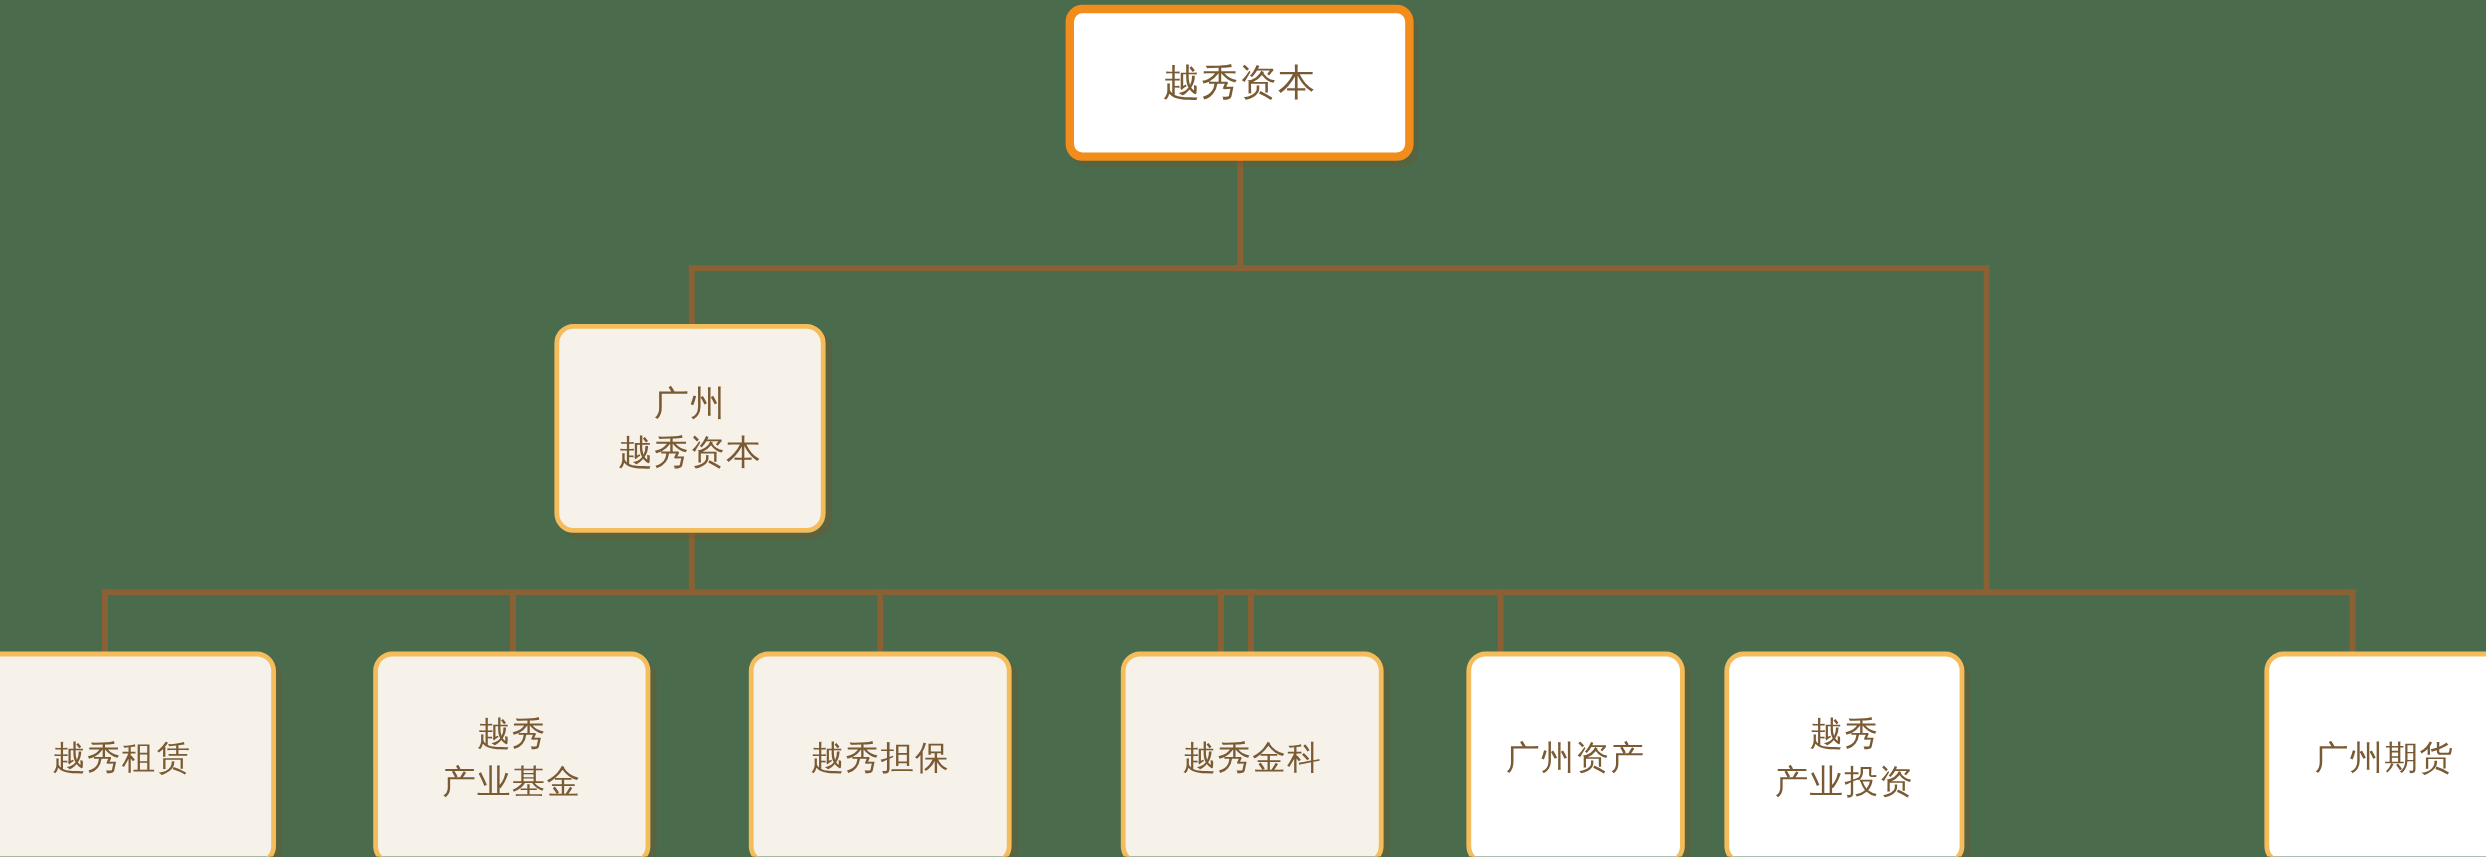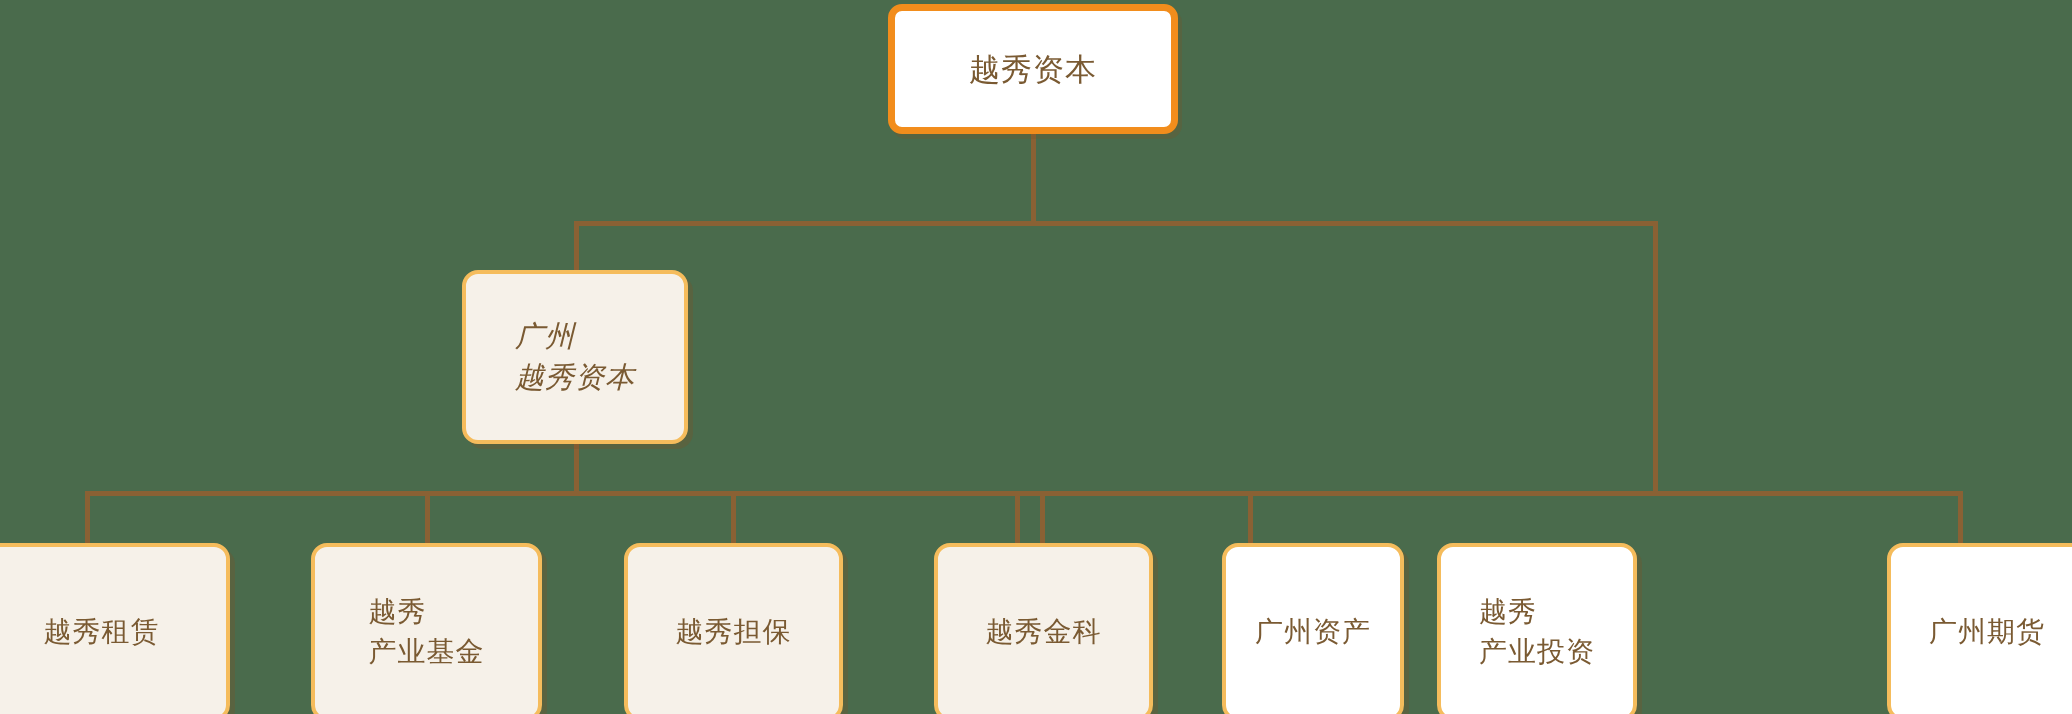--- a/index.html
+++ b/index.html
@@ -23,39 +23,38 @@
   .conn-h { height: 5px; }
   .conn-v { width: 5px; }
   
   .node {
     position: absolute;
     box-sizing: border-box;
     border-radius: 16px;
     display: flex;
     align-items: center;
     justify-content: center;
-    text-align: left;
+    text-align: center;
     color: #7a5a32;
     line-height: 1.42;
     letter-spacing: 1px;
     white-space: pre-line;
   }
   .node-root {
     border: 7px solid #f28d1c;
     background: #ffffff;
     font-size: 31px;
     border-radius: 14px;
     box-shadow: 4px 5px 0 rgba(120,85,40,0.30);
   }
   .node-mid {
     border: 4px solid #f5bc5c;
     background: #f6f1e9;
     font-size: 29px;
     box-shadow: 5px 5px 0 rgba(120,85,40,0.32);
-    font-style: italic;
   }
   .node-leaf-cream {
     border: 4px solid #f5bc5c;
     background: #f6f1e9;
     font-size: 28px;
     box-shadow: 5px 5px 0 rgba(120,85,40,0.32);
   }
   .node-leaf-white {
     border: 4px solid #f5bc5c;
     background: #ffffff;

